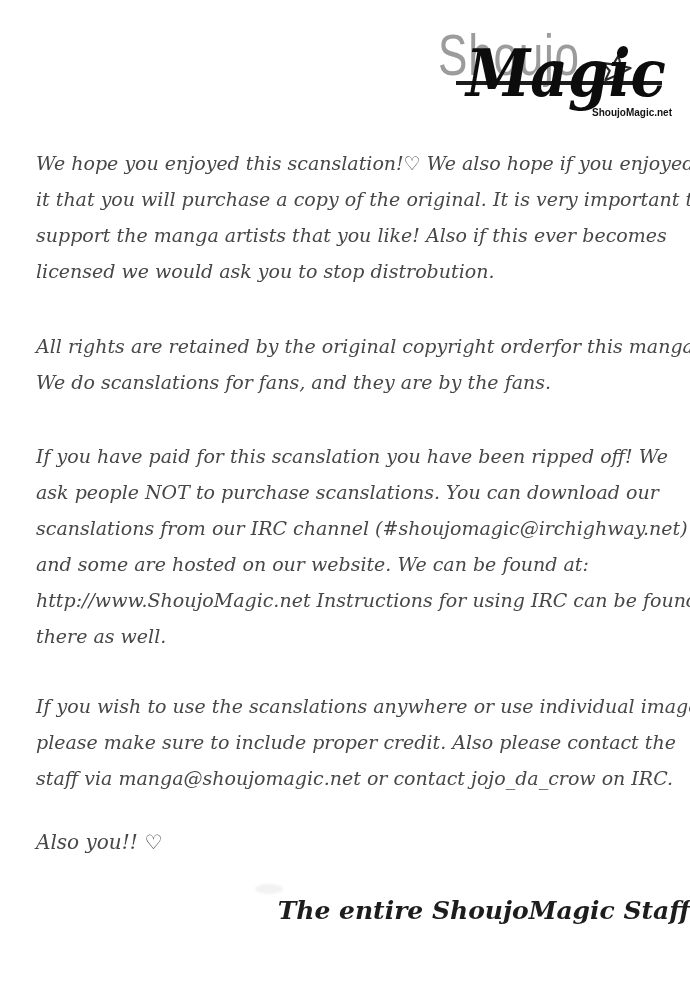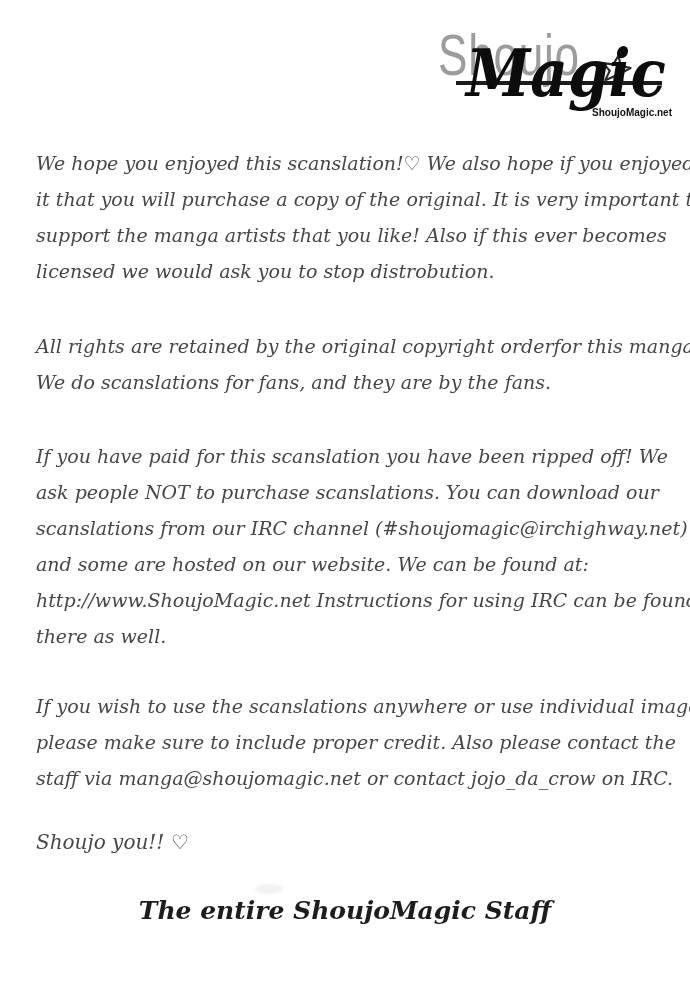--- a/index.html
+++ b/index.html
@@ -67,21 +67,21 @@
     color:#474747;white-space:nowrap;
   }
   .smudge{
     position:absolute;left:255px;top:884px;
     width:28px;height:10px;border-radius:50%;
     background:rgba(0,0,0,0.05);
     filter:blur(1px);
   }
   .footer{
     position:absolute;left:0;top:896px;width:690px;
-    text-align:center;
+    text-align:right;
     font-family:"DejaVu Serif", serif;
     font-style:italic;font-weight:bold;
     font-size:25px;
     color:#1d1d1d;
   }
 </style>
 </head>
 <body>
 
 <div class="page">
@@ -116,19 +116,19 @@
     <div>http://www.ShoujoMagic.net Instructions for using IRC can be found</div>
     <div>there as well.</div>
   </div>
 
   <div class="para p4">
     <div>If you wish to use the scanslations anywhere or use individual images</div>
     <div>please make sure to include proper credit. Also please contact the</div>
     <div>staff via manga@shoujomagic.net or contact jojo_da_crow on IRC.</div>
   </div>
 
-  <div class="signoff">Shoujo you!! ♡</div>
+  <div class="signoff">Also you!! ♡</div>
 
   <div class="smudge"></div>
 
   <div class="footer">The entire ShoujoMagic Staff</div>
 
 </div>
 
 </body></html>

